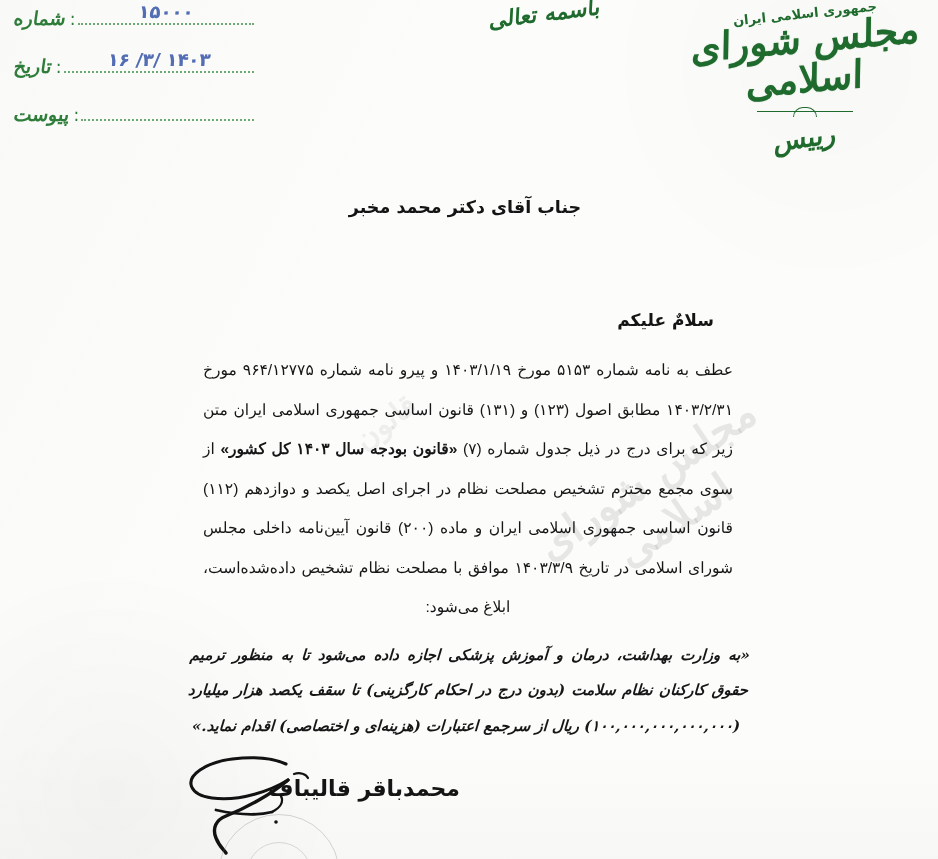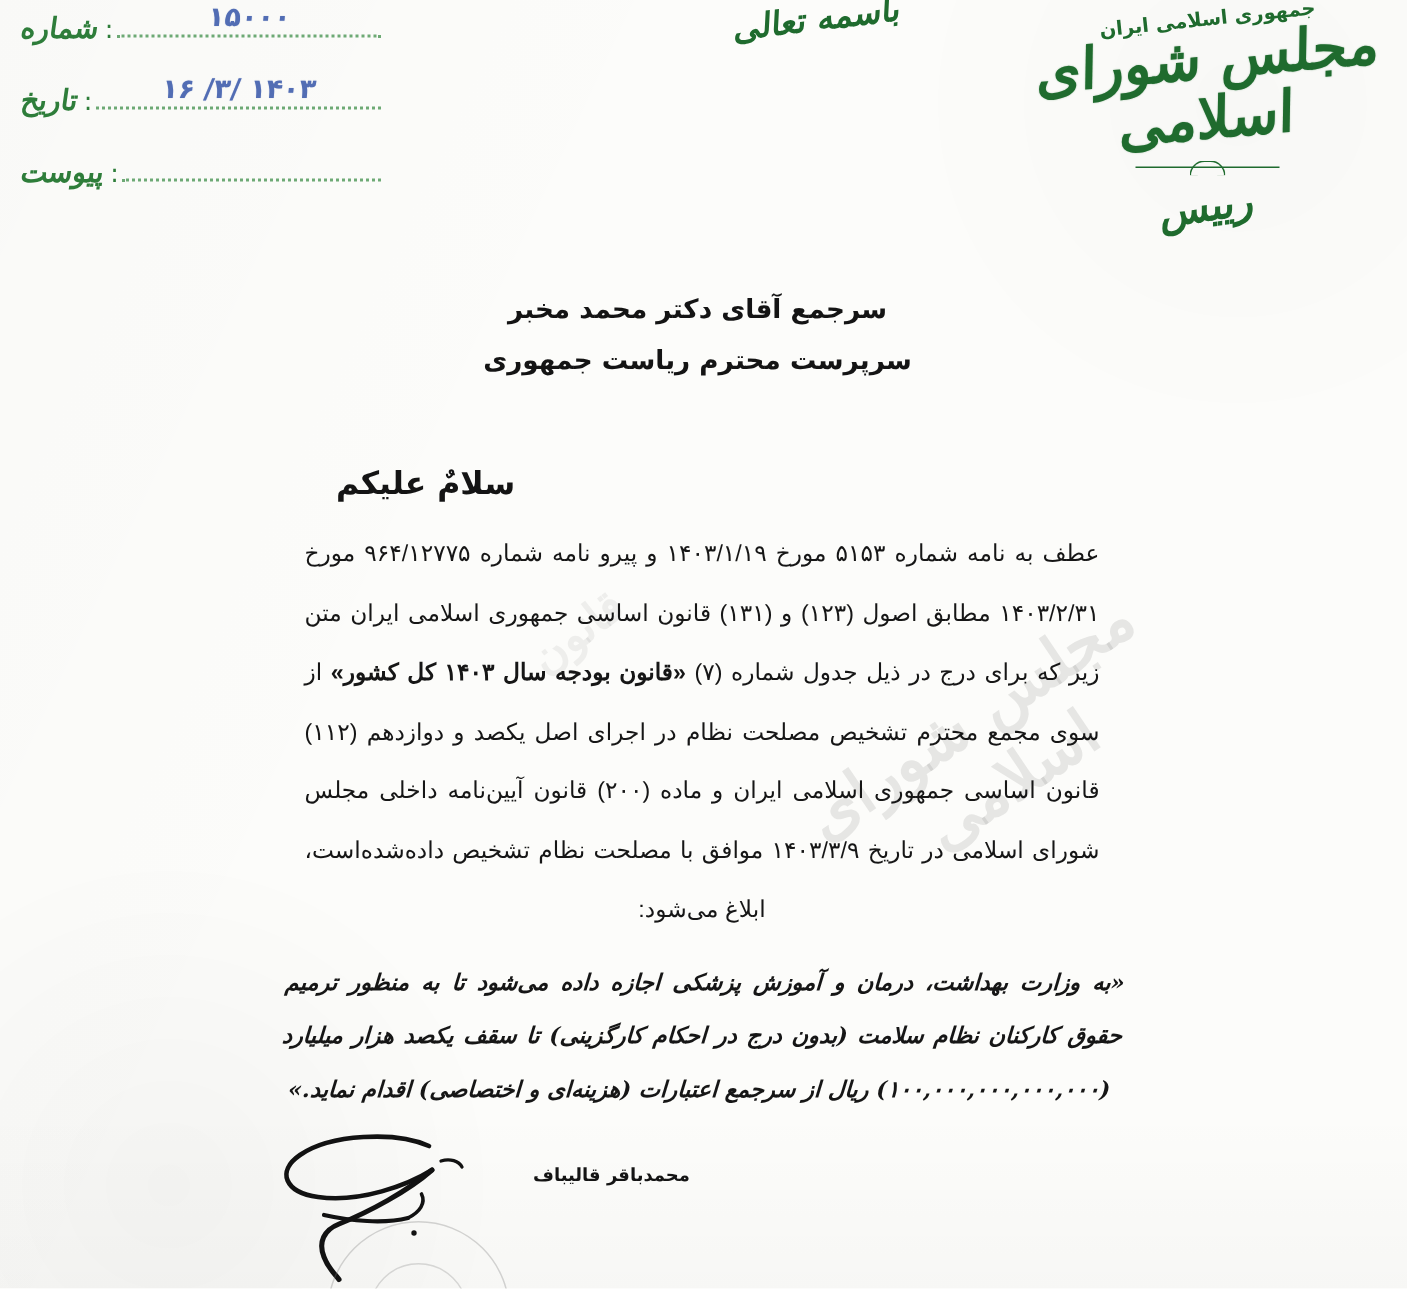--- a/index.html
+++ b/index.html
@@ -104,23 +104,23 @@
   
   .addressee{
     position:absolute;top:190px;right:238px;width:470px;
     text-align:center;direction:rtl;color:#141414;
   }
   .addressee .ln{
     font-size:17.5px;font-weight:700;line-height:1.95;
     font-family:"DejaVu Sans",sans-serif;
   }
   .salam{
-    position:absolute;top:310px;right:244px;width:470px;
-    text-align:left;direction:rtl;
-    font-size:21px;font-weight:700;color:#141414;
+    position:absolute;top:310px;right:224px;width:470px;
+    text-align:right;direction:rtl;
+    font-size:17px;font-weight:700;color:#141414;
     font-family:"DejaVu Sans",sans-serif;
   }
   .body{
     position:absolute;top:350px;right:205px;width:530px;
     direction:rtl;text-align:justify;text-align-last:center;
     color:#161616;font-size:15.5px;line-height:2.55;
     font-family:Liberation Sans, sans-serif;
   }
   .body b{font-weight:700;}
   .quote{
@@ -128,21 +128,21 @@
     direction:rtl;text-align:justify;text-align-last:center;
     color:#161616;font-size:15px;line-height:2.35;
     font-style:italic;font-weight:600;
     font-family:"DejaVu Serif","Liberation Serif",serif;
     transform:skewX(-3deg);
   }
   
   .sign-wrap{position:absolute;left:160px;top:752px;width:300px;height:107px;}
   .sign-name{
     position:absolute;right:0;top:24px;
-    font-size:12px;font-weight:700;color:#141414;direction:rtl;
+    font-size:22px;font-weight:700;color:#141414;direction:rtl;
     font-family:"DejaVu Sans",sans-serif;white-space:nowrap;
   }
   .sign-mark{position:absolute;left:8px;top:-2px;}
   .stamp{
     position:absolute;left:58px;top:62px;width:120px;height:120px;
     border-radius:50%;border:1.6px solid rgba(120,120,120,.30);
     pointer-events:none;
   }
   .stamp:after{
     content:"";position:absolute;left:50%;top:50%;
@@ -188,22 +188,21 @@
     <div class="field">
       <span class="f-label">پیوست</span>
       <span class="f-colon">:</span>
       <span class="f-dots">
         <span class="f-value"></span>
       </span>
     </div>
   </div>
 
   <div class="addressee">
-    <div class="ln">سرجمع آقای دکتر محمد مخبر</div>
-    <div class="ln">سرپرست محترم ریاست جمهوری</div>
+    <div class="ln">جناب آقای دکتر محمد مخبر</div>
   </div>
 
   <div class="salam">سلامٌ علیکم</div>
 
   <div class="body"><span>عطف به نامه شماره ۵۱۵۳ مورخ ۱۴۰۳/۱/۱۹ و پیرو نامه شماره ۹۶۴/۱۲۷۷۵ مورخ ۱۴۰۳/۲/۳۱ مطابق اصول (۱۲۳) و (۱۳۱) قانون اساسی جمهوری اسلامی ایران متن زیر که برای درج در ذیل جدول شماره (۷) </span><b>«قانون بودجه سال ۱۴۰۳ کل کشور»</b><span> از سوی مجمع محترم تشخیص مصلحت نظام در اجرای اصل یکصد و دوازدهم (۱۱۲) قانون اساسی جمهوری اسلامی ایران و ماده (۲۰۰) قانون آیین‌نامه داخلی مجلس شورای اسلامی در تاریخ ۱۴۰۳/۳/۹ موافق با مصلحت نظام تشخیص داده‌شده‌است، ابلاغ می‌شود:</span></div>
 
   <div class="quote">«به وزارت بهداشت، درمان و آموزش پزشکی اجازه داده می‌شود تا به منظور ترمیم حقوق کارکنان نظام سلامت (بدون درج در احکام کارگزینی) تا سقف یکصد هزار میلیارد (۱۰۰,۰۰۰,۰۰۰,۰۰۰,۰۰۰) ریال از سرجمع اعتبارات (هزینه‌ای و اختصاصی) اقدام نماید.»</div>
 
   <div class="sign-wrap">
     <div class="sign-name">محمدباقر قالیباف</div>

